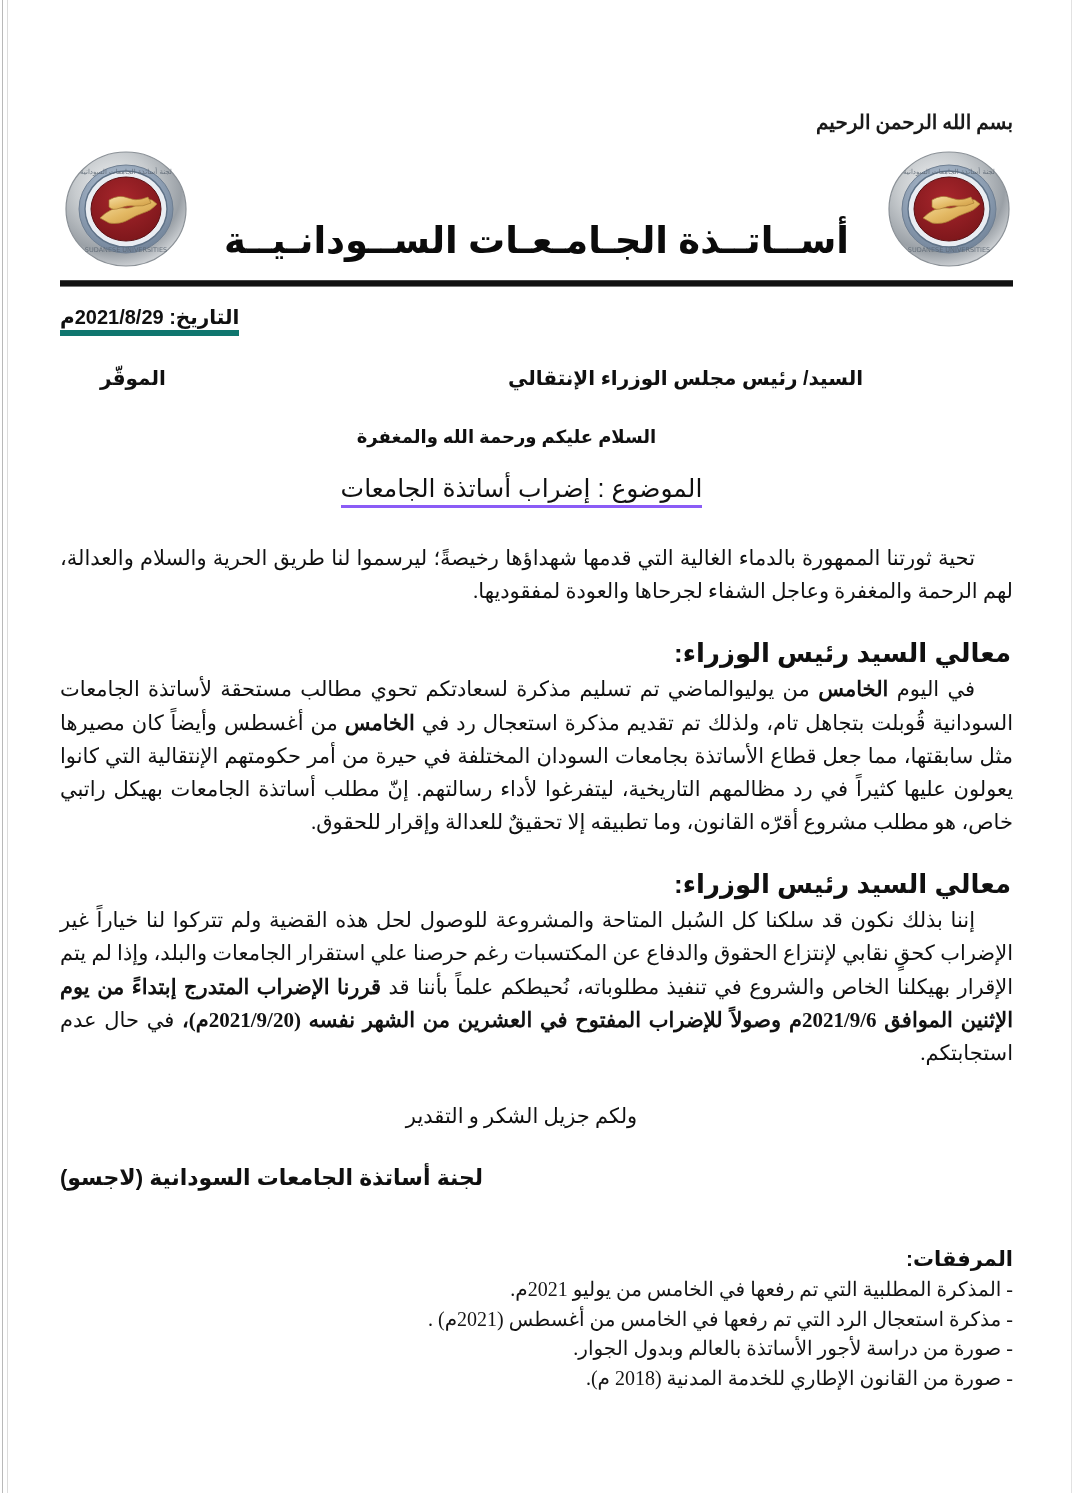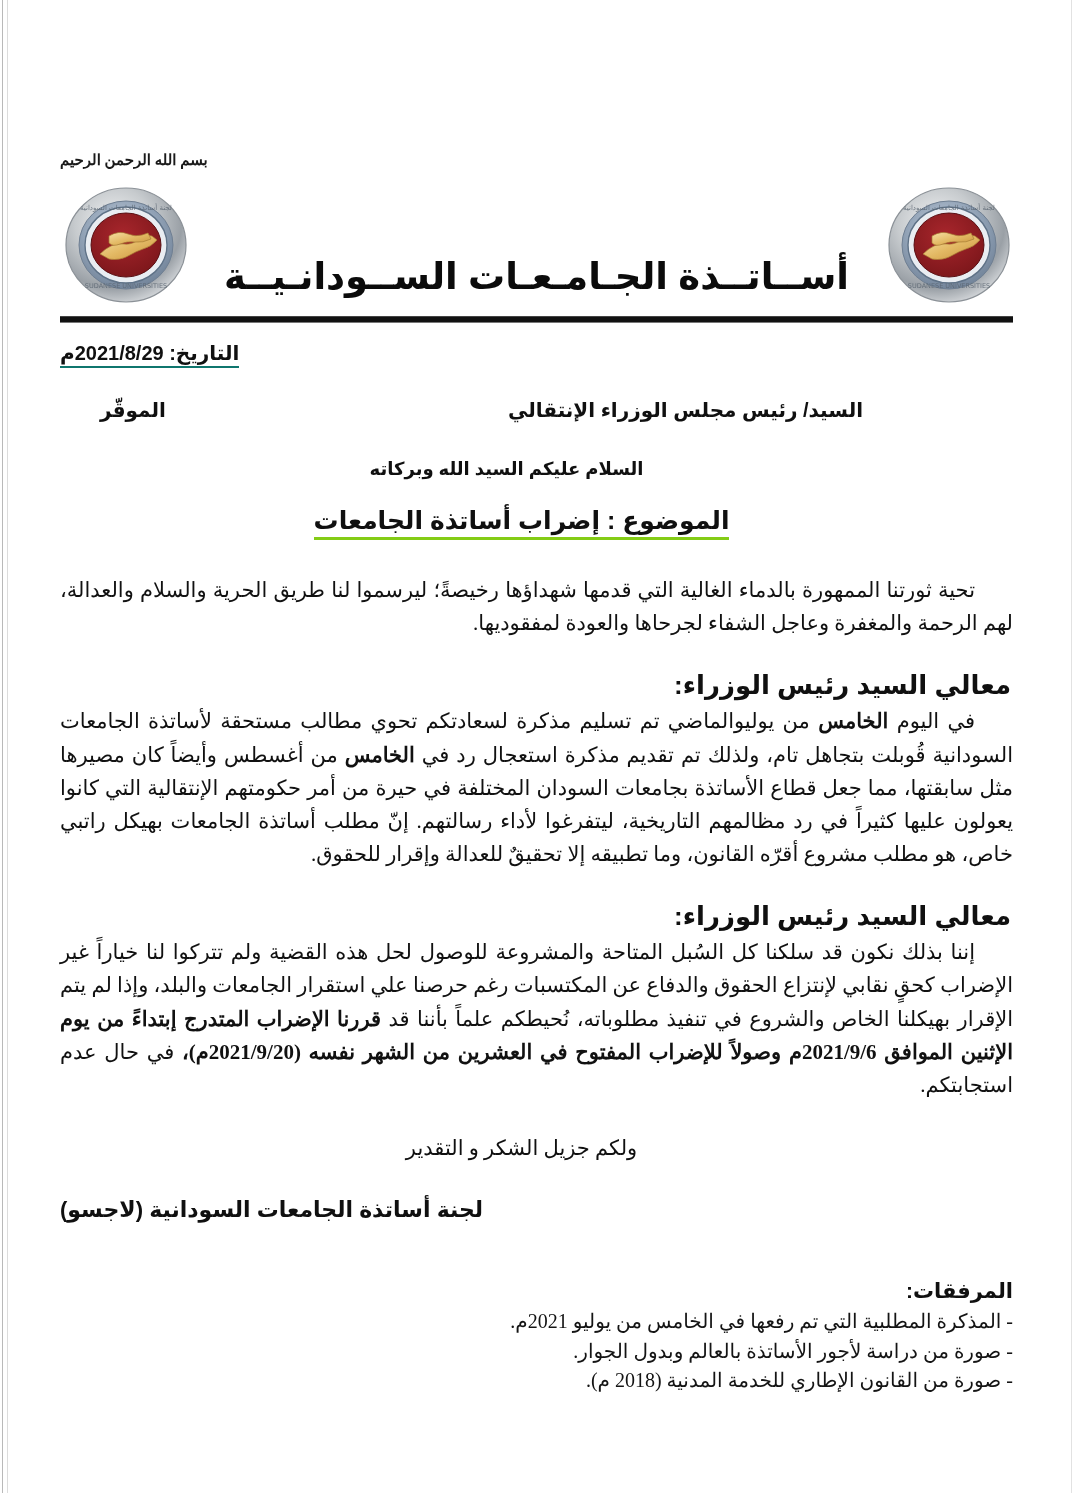--- a/index.html
+++ b/index.html
@@ -45,28 +45,27 @@
 
   .content {
     position: relative;
     padding: 0 60px;
     box-sizing: border-box;
     width: 100%;
   }
 
   
   .bismillah {
-    text-align: left;
-    font-size: 15px;
+    text-align: right;
+    font-size: 20px;
     font-weight: 700;
     letter-spacing: .5px;
     color: #1a1a1a;
     padding-top: 112px;
     line-height: 1;
-    margin-top: 41px;
   }
 
   .masthead {
     position: relative;
     height: 120px;
     margin-top: 16px;
   }
 
   .org-title {
     position: absolute;
@@ -103,21 +102,21 @@
   .date-row {
     margin-top: 18px;
     text-align: left;
     direction: rtl;
   }
   .date-text {
     display: inline-block;
     font-family: "Liberation Sans", "DejaVu Sans", sans-serif;
     font-size: 20px;
     font-weight: 700;
-    border-bottom: 2px solid #0f766e;
+    border-bottom: 6px solid #0f766e;
     padding-bottom: 1px;
     unicode-bidi: plaintext;
   }
 
   
   .recipient-row {
     margin-top: 30px;
     display: flex;
     justify-content: space-between;
     align-items: baseline;
@@ -139,22 +138,22 @@
 
   .subject-row {
     margin-top: 26px;
     text-align: center;
     padding-right: 30px;
   }
   .subject {
     display: inline-block;
     font-family: "Liberation Sans", "DejaVu Sans", sans-serif;
     font-size: 25px;
-    font-weight: 700;
-    border-bottom: 3px solid #84cc16;
+    font-weight: 400;
+    border-bottom: 3px solid #8b5cf6;
     padding-bottom: 2px;
   }
 
   
   .para {
     margin-top: 22px;
     font-family: "Liberation Serif", "DejaVu Serif", serif;
     font-size: 21px;
     line-height: 1.58;
     text-align: justify;
@@ -311,39 +310,40 @@
 
     <div class="date-row">
       <span class="date-text">التاريخ: 2021/8/29م</span>
     </div>
 
     <div class="recipient-row">
       <span class="recipient-name">السيد/ رئيس مجلس الوزراء الإنتقالي</span>
       <span class="recipient-honorific">الموقّر</span>
     </div>
 
-    <div class="greeting">السلام عليكم السيد الله وبركاته</div>
+    <div class="greeting">السلام عليكم ورحمة الله والمغفرة</div>
 
     <div class="subject-row">
       <span class="subject">الموضوع : إضراب أساتذة الجامعات</span>
     </div>
 
     <p class="para first">تحية ثورتنا  الممهورة بالدماء الغالية التي قدمها شهداؤها رخيصةً؛ ليرسموا لنا طريق الحرية والسلام والعدالة، لهم الرحمة والمغفرة وعاجل الشفاء لجرحاها والعودة لمفقوديها.</p>
 
     <div class="section-head">معالي السيد رئيس الوزراء:</div>
     <p class="para"><span>في اليوم </span><b>الخامس</b><span> من يوليوالماضي تم تسليم مذكرة لسعادتكم تحوي مطالب مستحقة لأساتذة الجامعات السودانية قُوبلت بتجاهل تام، ولذلك تم تقديم  مذكرة استعجال رد في </span><b>الخامس</b><span> من أغسطس وأيضاً كان مصيرها مثل سابقتها، مما جعل قطاع الأساتذة بجامعات السودان المختلفة في حيرة من أمر حكومتهم الإنتقالية التي كانوا يعولون عليها كثيراً في رد مظالمهم التاريخية، ليتفرغوا لأداء رسالتهم. إنّ مطلب أساتذة الجامعات  بهيكل راتبي خاص، هو  مطلب مشروع أقرّه القانون،  وما تطبيقه إلا تحقيقٌ للعدالة وإقرار للحقوق.</span></p>
 
     <div class="section-head">معالي السيد رئيس الوزراء:</div>
     <p class="para"><span>إننا بذلك نكون قد سلكنا كل السُبل المتاحة والمشروعة للوصول لحل هذه القضية  ولم تتركوا لنا خياراً غير  الإضراب كحقٍ  نقابي لإنتزاع الحقوق والدفاع عن المكتسبات رغم حرصنا علي استقرار الجامعات والبلد، وإذا لم يتم الإقرار بهيكلنا الخاص والشروع في تنفيذ مطلوباته، نُحيطكم علماً بأننا قد </span><b>قررنا الإضراب المتدرج إبتداءً من يوم الإثنين الموافق 2021/9/6م  وصولاً للإضراب المفتوح في العشرين من الشهر نفسه (2021/9/20م)،</b><span> في حال عدم استجابتكم.</span></p>
 
     <div class="closing">ولكم جزيل الشكر و التقدير</div>
 
     <div class="signature">لجنة أساتذة الجامعات السودانية (لاجسو)</div>
 
     <div class="attachments">
       <div class="attachments-title">المرفقات:</div>
       <div class="attachment-item">- المذكرة المطلبية التي تم رفعها في الخامس من يوليو 2021م.</div>
+      <div class="attachment-item">- مذكرة استعجال الرد التي تم رفعها في الخامس من أغسطس (2021م) .</div>
       <div class="attachment-item">- صورة من دراسة لأجور الأساتذة بالعالم وبدول الجوار.</div>
       <div class="attachment-item">- صورة من القانون الإطاري للخدمة المدنية (2018 م).</div>
     </div>
 
   </div>
 </div>
 
 </body></html>

